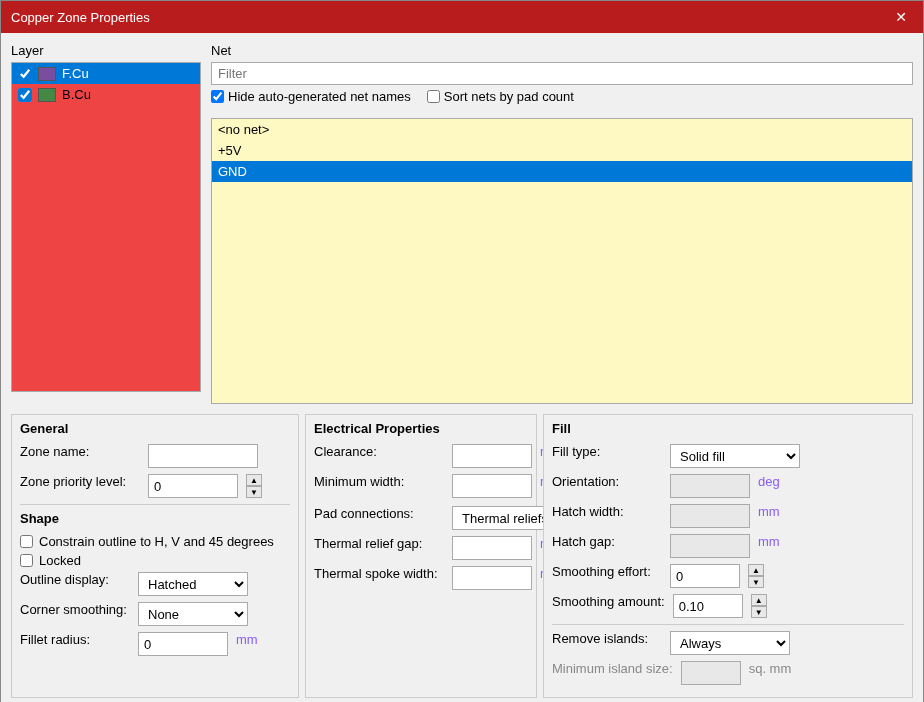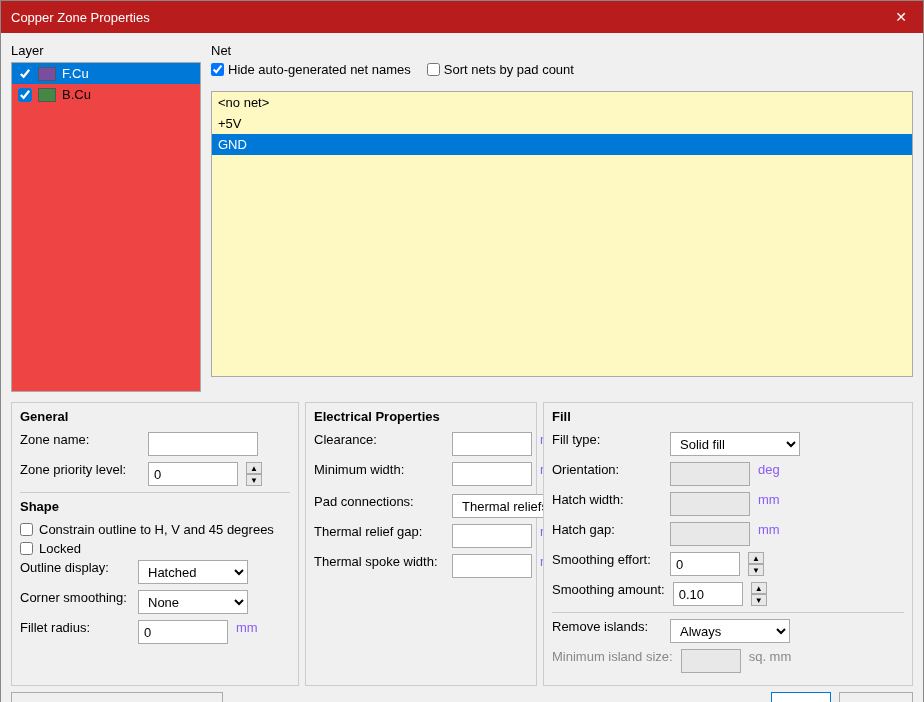--- a/index.html
+++ b/index.html
@@ -270,20 +270,21 @@
           <div class="layer-item">
             <input type="checkbox" class="layer-checkbox" checked="" style="">
             <div class="layer-color" style="background:#458745;"></div>
             <span>B.Cu</span>
           </div>
         </div>
       </div>
 
       <div class="net-panel">
         <div class="section-label">Net</div>
+        <input type="text" class="net-filter" placeholder="Filter" style="">
         <div class="net-options">
           <label>
             <input type="checkbox" checked="" style="">
             <span>Hide auto-generated net names</span>
           </label>
           <label>
             <input type="checkbox" style="">
             <span>Sort nets by pad count</span>
           </label>
         </div>

